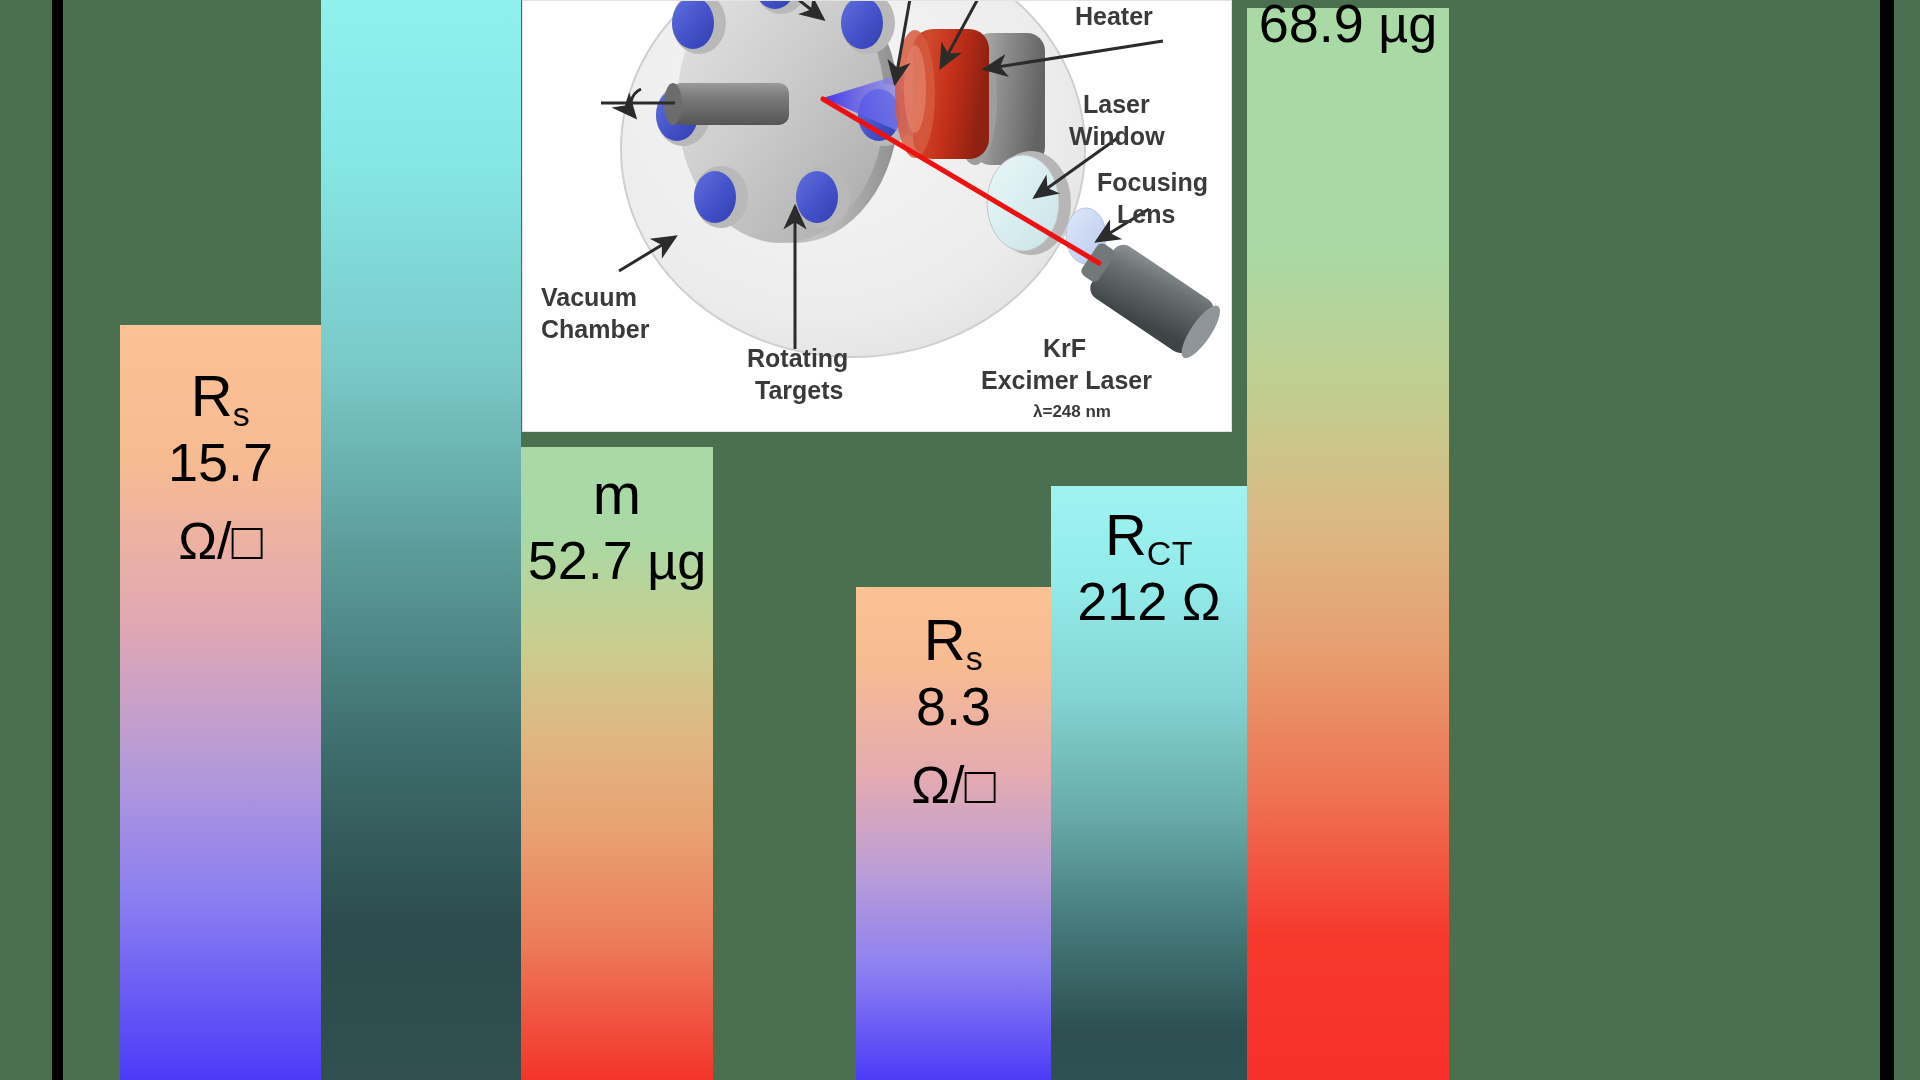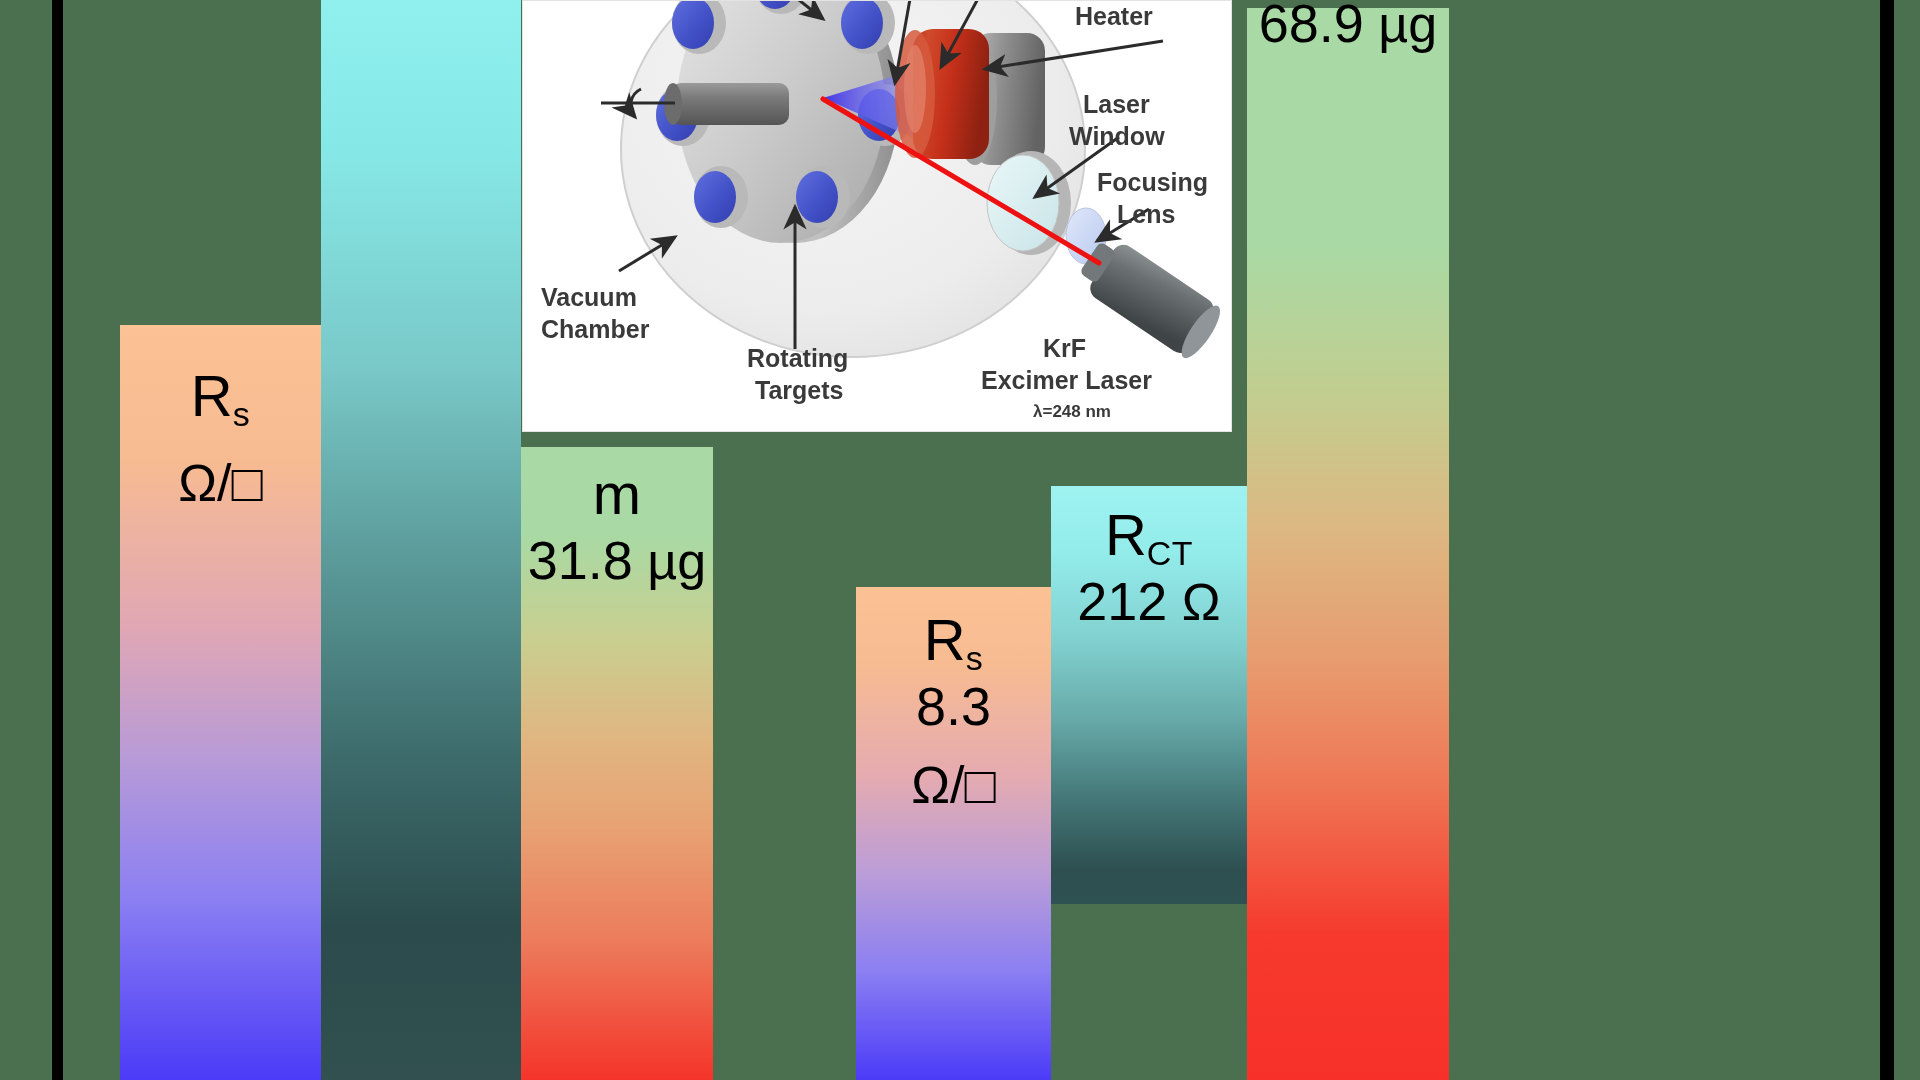--- a/index.html
+++ b/index.html
@@ -36,33 +36,34 @@
 </head>
 <body>
 
 <div id="stage" style="background: rgb(74, 112, 80);">
 
   <div class="edge-bar" id="edge-left" style="left: 52px; width: 11px; background: rgb(0, 0, 0);"></div>
 
   <div class="bar" id="b0" style="left: 120px; top: 325px; width: 201px; height: 755px; background: linear-gradient(rgb(251, 194, 148) 0%, rgb(247, 187, 146) 18%, rgb(224, 167, 180) 40%, rgb(182, 154, 216) 58%, rgb(139, 127, 242) 76%, rgb(75, 59, 247) 100%);">
     <div class="bar-label" style="top: 40px;">
       <span class="lbl-line"><span class="sym">R</span><span class="sub">s</span></span>
+      <span class="lbl-line val">15.7</span>
       <span class="gap"></span>
       <span class="lbl-line unit">Ω/□</span>
     </div>
   </div>
 
   <div class="bar" id="b1" style="left: 321px; top: 0px; width: 200px; height: 1080px; background: linear-gradient(rgb(143, 240, 238) 0%, rgb(134, 232, 230) 14%, rgb(121, 201, 200) 34%, rgb(90, 154, 153) 52%, rgb(61, 107, 107) 70%, rgb(43, 75, 76) 86%, rgb(49, 80, 79) 100%);">
     <div class="bar-label" style="top: 0px;"></div>
   </div>
 
   <div class="bar" id="b2" style="left: 521px; top: 447px; width: 192px; height: 633px; background: linear-gradient(rgb(169, 217, 164) 0%, rgb(169, 217, 164) 14%, rgb(200, 207, 144) 30%, rgb(224, 182, 129) 46%, rgb(232, 162, 115) 60%, rgb(236, 124, 92) 78%, rgb(244, 52, 42) 100%);">
     <div class="bar-label" style="top: 16px;">
       <span class="lbl-line"><span class="sym">m</span><span class="sub"></span></span>
-      <span class="lbl-line"><span class="val">31.8</span><span class="unit">&nbsp;</span><span class="unit">µg</span></span>
+      <span class="lbl-line"><span class="val">52.7</span><span class="unit">&nbsp;</span><span class="unit">µg</span></span>
     </div>
   </div>
 
   <div id="diagram-panel" style="left: 522px; top: 0px; width: 710px; height: 432px;">
     <svg width="710" height="432" viewBox="0 0 710 432">
       <defs>
         <radialGradient id="gChamber" cx="42%" cy="38%" r="72%">
           <stop offset="0%" stop-color="#f6f6f6"></stop>
           <stop offset="72%" stop-color="#ececec"></stop>
           <stop offset="100%" stop-color="#e0e0e0"></stop>
@@ -210,21 +211,21 @@
 
   <div class="bar" id="b3" style="left: 856px; top: 587px; width: 195px; height: 493px; background: linear-gradient(rgb(251, 194, 148) 0%, rgb(247, 187, 146) 16%, rgb(229, 171, 176) 38%, rgb(187, 157, 215) 58%, rgb(139, 127, 242) 78%, rgb(75, 59, 247) 100%);">
     <div class="bar-label" style="top: 22px;">
       <span class="lbl-line"><span class="sym">R</span><span class="sub">s</span></span>
       <span class="lbl-line val">8.3</span>
       <span class="gap"></span>
       <span class="lbl-line unit">Ω/□</span>
     </div>
   </div>
 
-  <div class="bar" id="b4" style="left: 1051px; top: 486px; width: 196px; height: 418px; background: linear-gradient(rgb(158, 243, 241) 0%, rgb(147, 236, 234) 16%, rgb(130, 210, 209) 36%, rgb(102, 169, 168) 56%, rgb(70, 121, 122) 74%, rgb(45, 79, 80) 92%, rgb(46, 81, 82) 100%);">
+  <div class="bar" id="b4" style="left: 1051px; top: 486px; width: 196px; height: 594px; background: linear-gradient(rgb(158, 243, 241) 0%, rgb(147, 236, 234) 16%, rgb(130, 210, 209) 36%, rgb(102, 169, 168) 56%, rgb(70, 121, 122) 74%, rgb(45, 79, 80) 92%, rgb(46, 81, 82) 100%);">
     <div class="bar-label" style="top: 18px;">
       <span class="lbl-line"><span class="sym">R</span><span class="sub">CT</span></span>
       <span class="lbl-line"><span class="val">212</span><span class="unit">&nbsp;</span><span class="unit">Ω</span></span>
     </div>
   </div>
 
   <div class="bar" id="b5" style="left: 1247px; top: 0px; width: 202px; height: 1080px; background: linear-gradient(rgb(169, 217, 164) 0%, rgb(169, 217, 164) 22%, rgb(194, 205, 143) 36%, rgb(220, 184, 130) 48%, rgb(231, 157, 112) 60%, rgb(238, 118, 85) 72%, rgb(246, 57, 44) 86%, rgb(247, 48, 42) 100%); margin-top: 8px;">
     <div class="bar-label" style="top: -14px;">
       <span class="lbl-line"><span class="val">68.9</span><span class="unit">&nbsp;</span><span class="unit">µg</span></span>
     </div>

